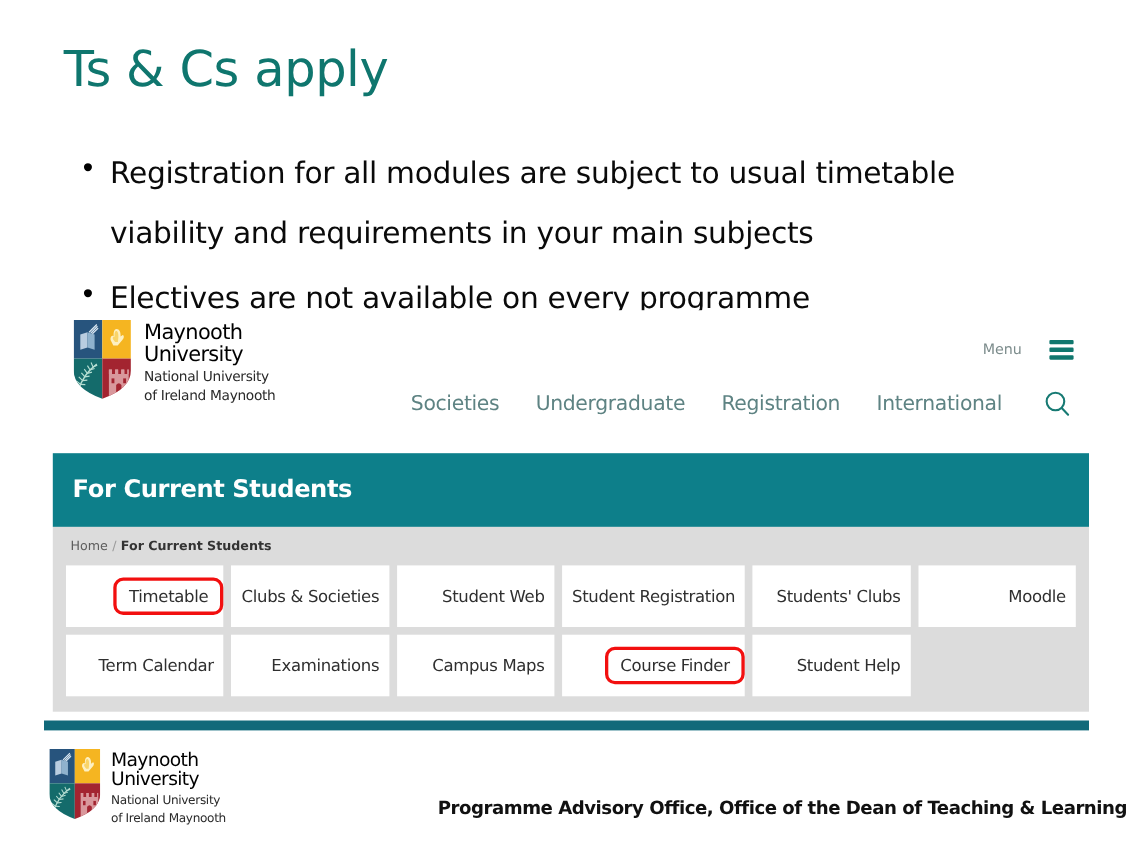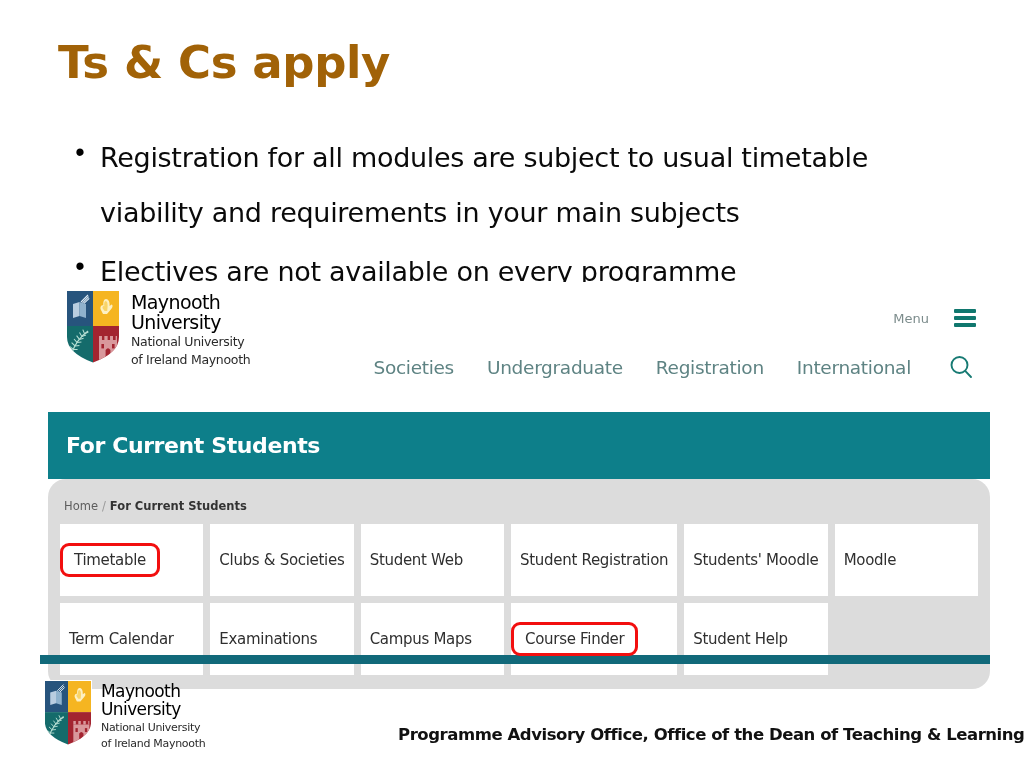--- a/index.html
+++ b/index.html
@@ -14,22 +14,22 @@
     overflow: hidden;
     position: relative;
   }
 
   
   .slide-title {
     position: absolute;
     left: 58px;
     top: 36px;
     font-size: 45px;
-    font-weight: bold;
-    color: #a16207;
+    font-weight: normal;
+    color: #0f766e;
     letter-spacing: -0.4px;
     white-space: nowrap;
     font-family: "DejaVu Sans", sans-serif;
   }
 
   
   .bullets {
     position: absolute;
     left: 60px;
     top: 130px;
@@ -167,44 +167,43 @@
   .banner-title {
     color: #ffffff;
     font-size: 22px;
     font-weight: bold;
     font-family: "DejaVu Sans", sans-serif;
     letter-spacing: -0.4px;
   }
 
   .content-area {
     background: #dcdcdc;
-    padding: 18px 12px 14px 12px;
-    border-radius: 18px;
+    padding: 8px 12px 14px 12px;
   }
   .breadcrumb {
     font-size: 11.5px;
     color: #4c4c4c;
     padding: 2px 4px 11px 4px;
     font-family: "DejaVu Sans", sans-serif;
   }
   .breadcrumb .crumb-home { color: #5d5d5d; }
   .breadcrumb .crumb-sep  { color: #9a9a9a; margin: 0 4px; }
   .breadcrumb .crumb-current { font-weight: bold; color: #333333; }
 
   .tile-grid {
     display: grid;
     grid-template-columns: repeat(6, 1fr);
     gap: 7px;
   }
   .tile {
     background: #ffffff;
-    height: 72px;
+    height: 56px;
     display: flex;
     align-items: center;
-    justify-content: flex-start;
+    justify-content: flex-end;
     font-size: 15px;
     color: #2f2f2f;
     font-family: "DejaVu Sans", sans-serif;
     letter-spacing: -0.3px;
     position: relative;
     white-space: nowrap;
   }
   .tile-label {
     position: relative;
     z-index: 2;
@@ -364,21 +363,21 @@
       <div class="tile">
           <span class="tile-label">Clubs &amp; Societies</span>
         </div>
       <div class="tile">
           <span class="tile-label">Student Web</span>
         </div>
       <div class="tile">
           <span class="tile-label">Student Registration</span>
         </div>
       <div class="tile">
-          <span class="tile-label">Students' Moodle</span>
+          <span class="tile-label">Students' Clubs</span>
         </div>
       <div class="tile">
           <span class="tile-label">Moodle</span>
         </div>
       <div class="tile">
           <span class="tile-label">Term Calendar</span>
         </div>
       <div class="tile">
           <span class="tile-label">Examinations</span>
         </div>

